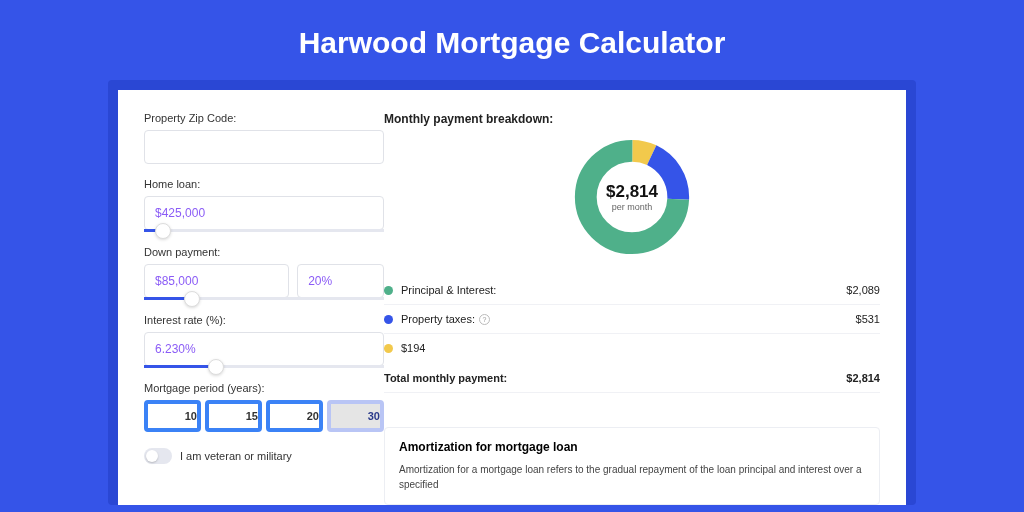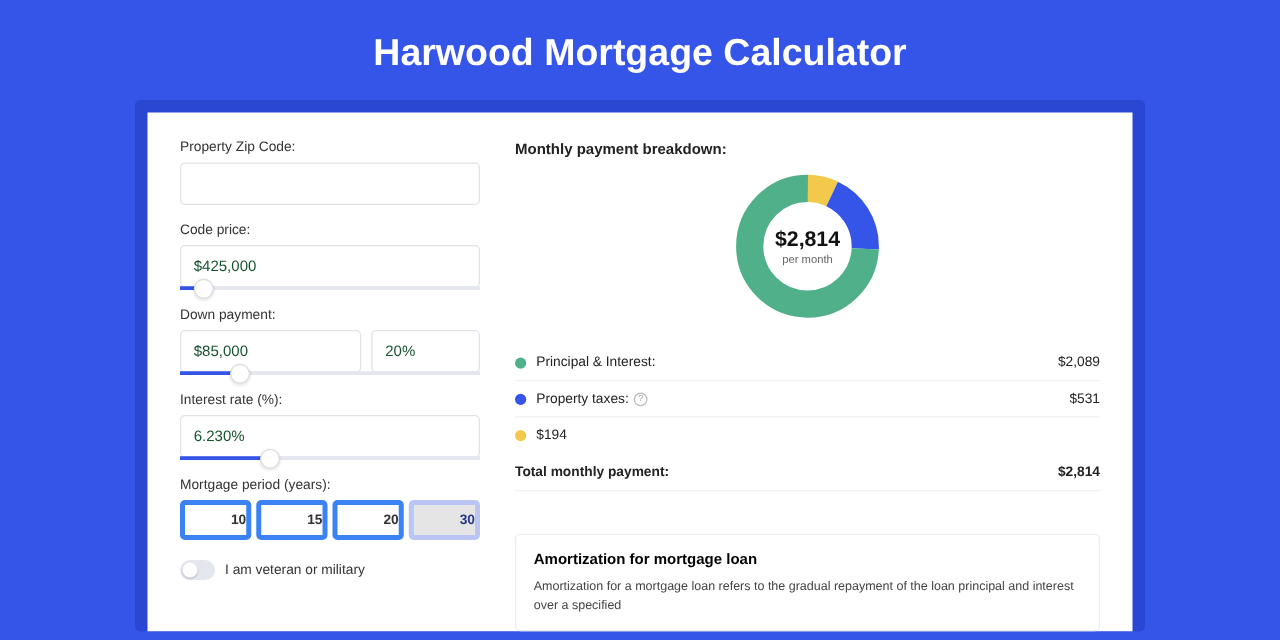--- a/index.html
+++ b/index.html
@@ -20,38 +20,37 @@
   .outer-card {
     background: #2a47d4;
     margin: 0 108px;
     padding: 10px 10px 0 10px;
     border-radius: 4px;
   }
   .inner-card {
     background: #fff;
     padding: 22px 26px 0;
     display: flex;
-    gap: 28px;
     min-height: 400px;
   }
   .left-col { width: 240px; flex-shrink: 0; }
   .right-col { flex: 1; }
   .field-label {
     font-size: 11px;
     color: #333;
     margin-bottom: 6px;
     display: block;
   }
   .text-input {
     width: 100%;
     border: 1px solid #e0e2e8;
     border-radius: 4px;
     padding: 8px 10px;
     font-size: 12px;
-    color: #14532d;
+    color: #8b5cf6;
     height: 34px;
   }
   .field-group { margin-bottom: 14px; }
   .slider-track {
     position: relative;
     height: 3px;
     background: #e5e7ef;
     margin-top: -1px;
   }
   .slider-fill {
@@ -157,21 +156,21 @@
   <div class="inner-card">
 
     <div class="left-col">
 
       <div class="field-group">
         <label class="field-label">Property Zip Code:</label>
         <input class="text-input" value="" style="">
       </div>
 
       <div class="field-group">
-        <label class="field-label">Code price:</label>
+        <label class="field-label">Home loan:</label>
         <input class="text-input" value="$425,000" style="">
         <div class="slider-track">
           <div class="slider-fill" style="width:8%"></div>
           <div class="slider-thumb" style="left:8%"></div>
         </div>
       </div>
 
       <div class="field-group">
         <label class="field-label">Down payment:</label>
         <div class="dp-row">

